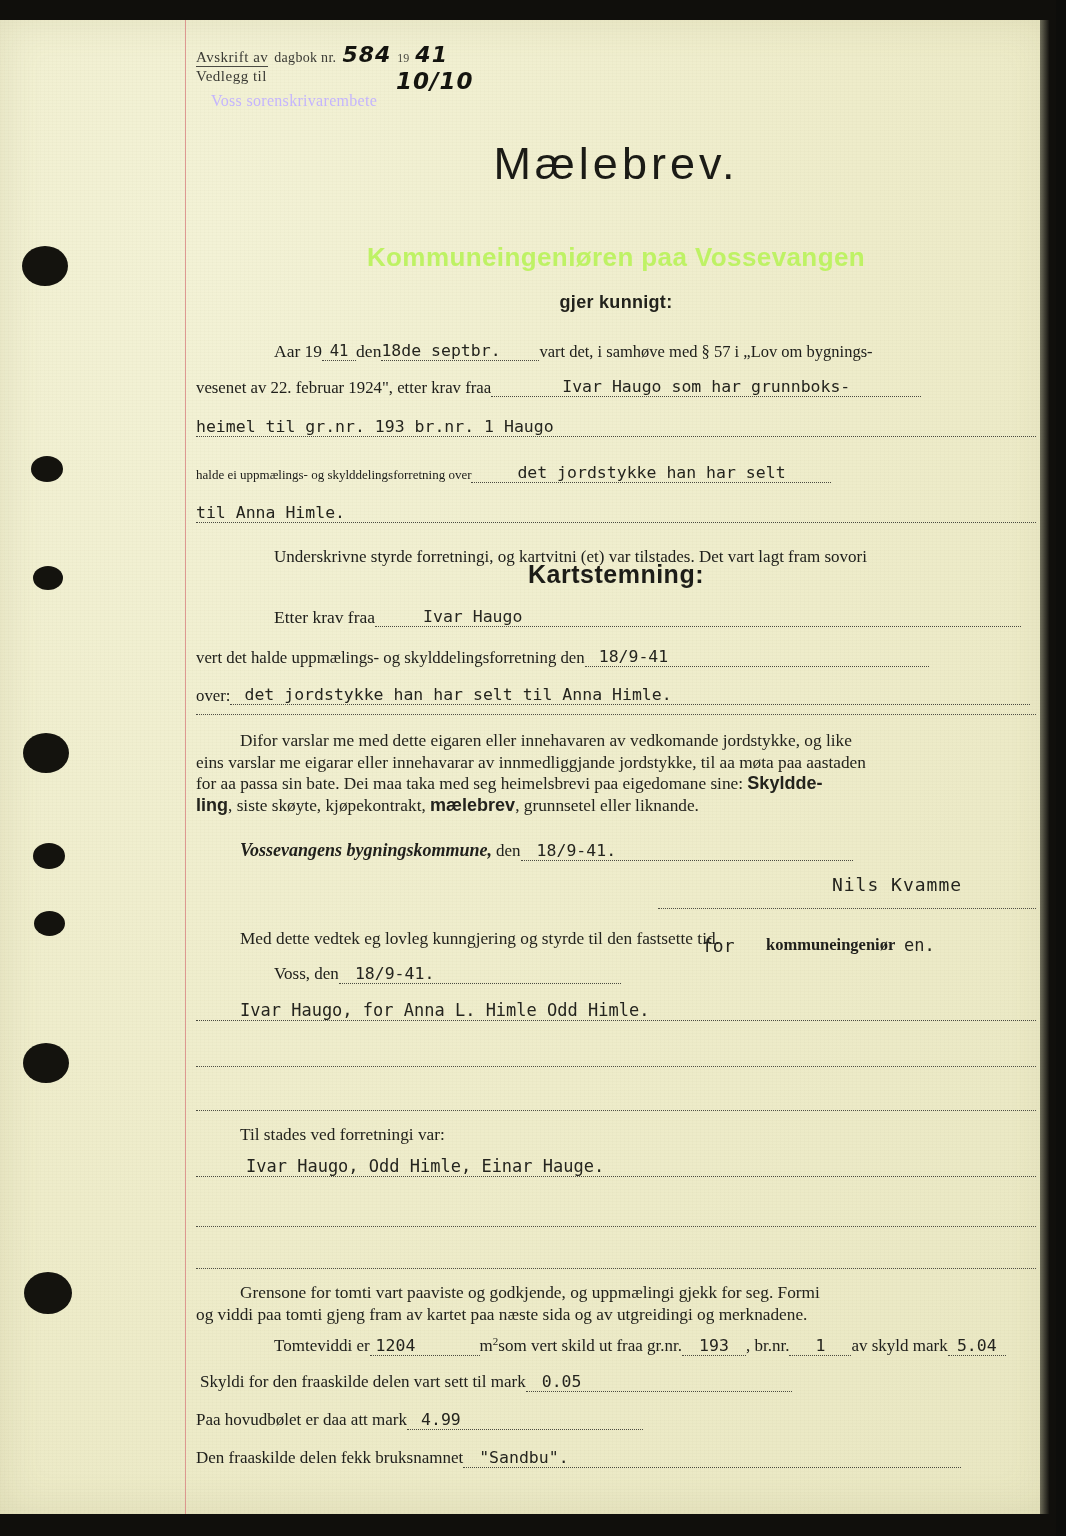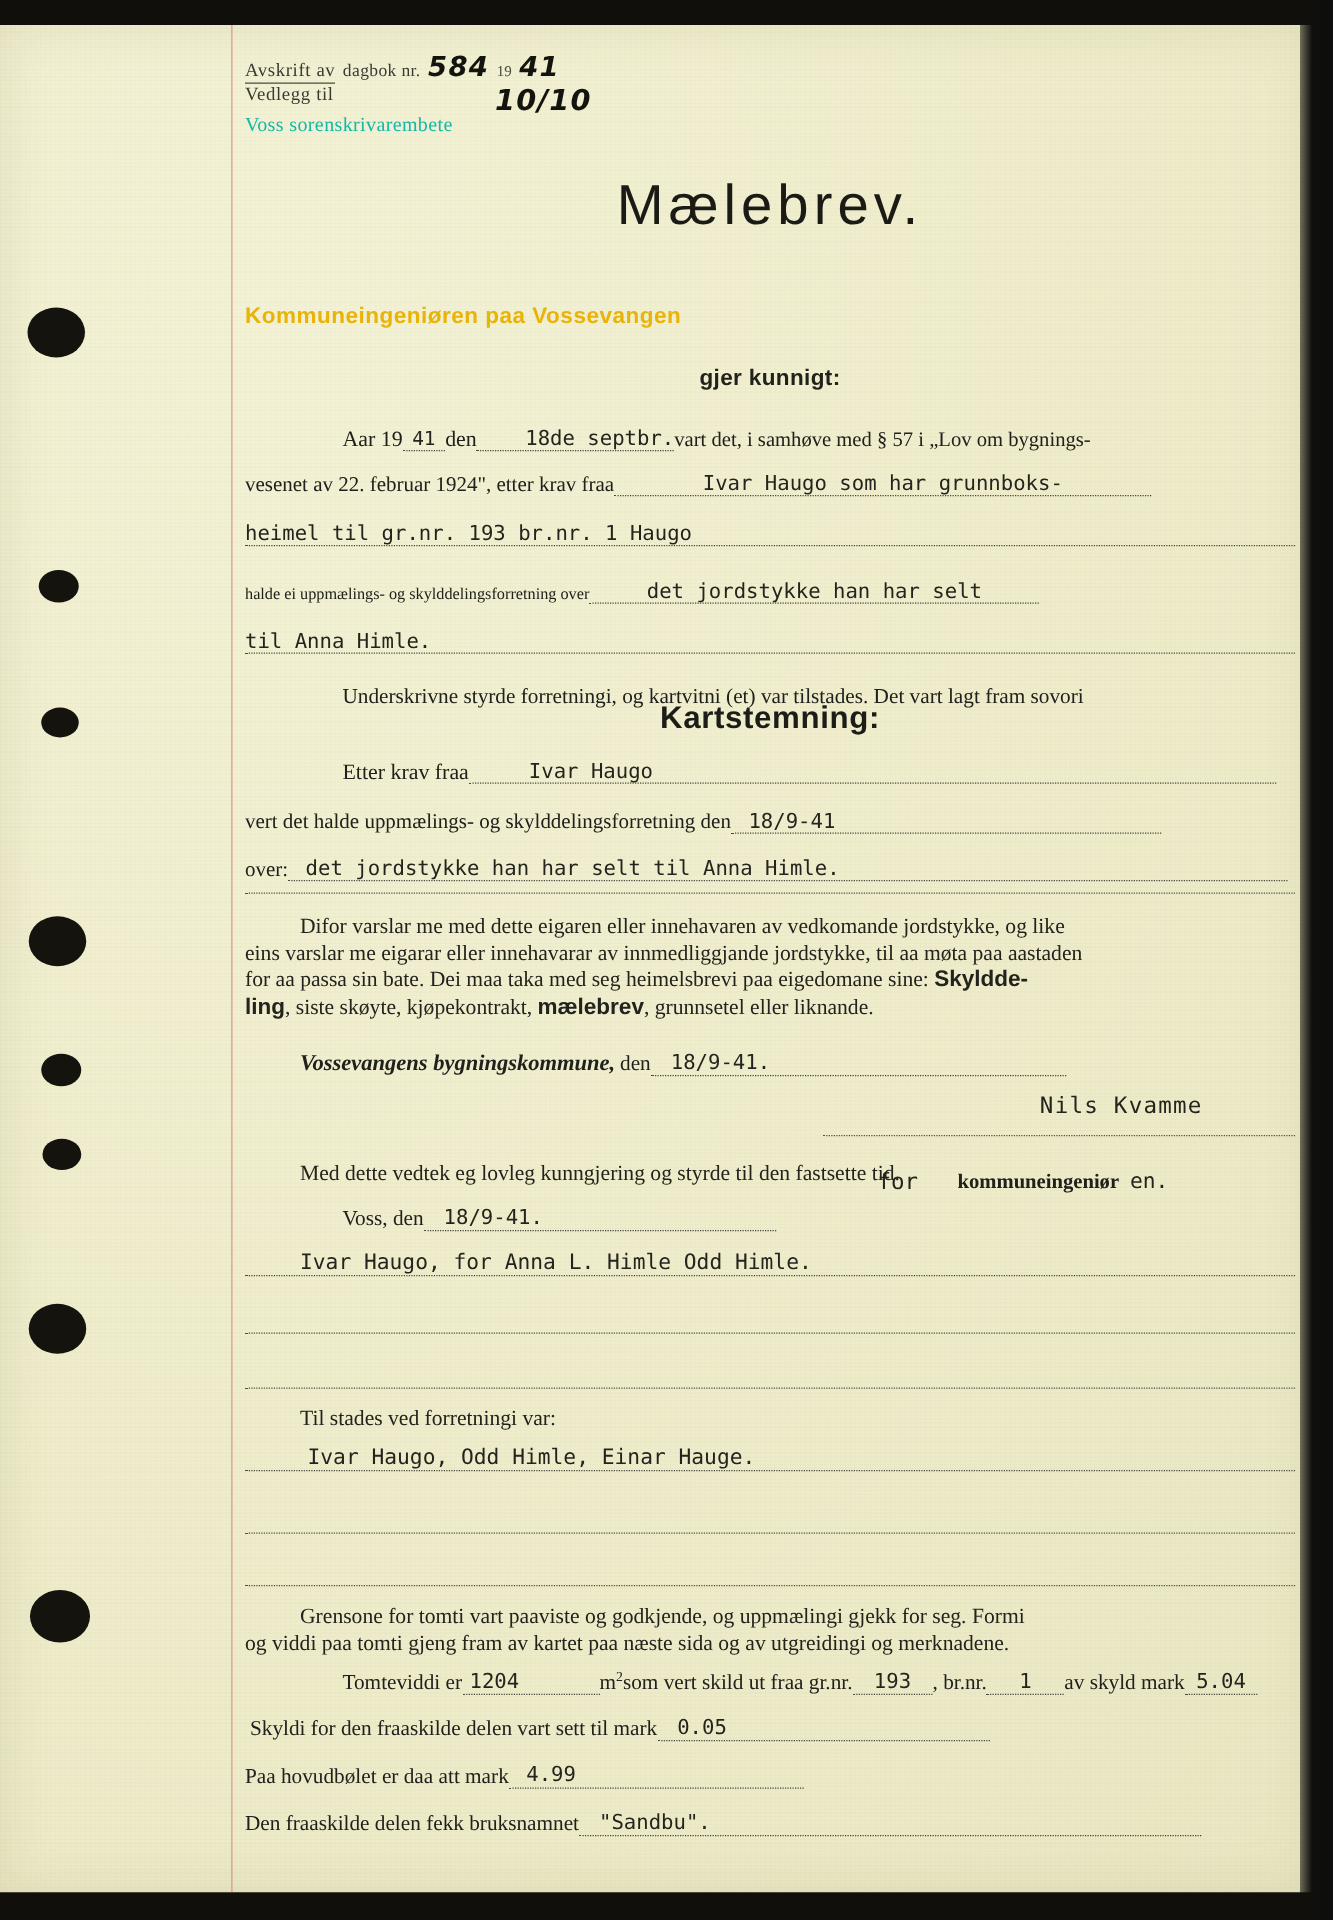--- a/index.html
+++ b/index.html
@@ -43,28 +43,28 @@
   .hdr .l1{display:flex;align-items:baseline;gap:6px;}
   .hdr .avskrift{display:inline-block;border-bottom:1.2px solid #4a4a42;padding-bottom:0px;letter-spacing:.5px;}
   .hdr .dagbok{font-size:14px;letter-spacing:.3px;}
   .hand{font-family:"DejaVu Sans",sans-serif;font-weight:bold;font-style:italic;
     color:#14140f;letter-spacing:1px;}
   .num584{font-size:22px;}
   .yr{font-size:12px;color:#4b4b42;}
   .y41{font-size:22px;}
   .date1010{position:absolute;left:200px;top:26px;font-size:23px;}
   .hdr .l2{margin-top:1px;letter-spacing:.5px;}
-  .hdr .l3{margin-top:7px;font-size:16px;letter-spacing:.3px;color:#14b8a6;}
+  .hdr .l3{margin-top:7px;font-size:16px;letter-spacing:.3px;color:#c4b5fd;margin-left:15px;}
 
   h1.title{position:absolute;left:0;top:118px;width:840px;text-align:center;
     margin:0;font-family:"Liberation Sans",sans-serif;font-weight:normal;
     font-size:45px;letter-spacing:4px;color:#1b1b16;}
-  .sub1{position:absolute;left:0;top:222px;width:840px;text-align:left;
-    font-family:"Liberation Sans",sans-serif;font-weight:bold;font-size:18px;
-    letter-spacing:.4px;color:#eab308;}
+  .sub1{position:absolute;left:0;top:222px;width:840px;text-align:center;
+    font-family:"Liberation Sans",sans-serif;font-weight:bold;font-size:26px;
+    letter-spacing:.4px;color:#bef264;}
   .sub2{position:absolute;left:0;top:272px;width:840px;text-align:center;
     font-family:"Liberation Sans",sans-serif;font-weight:bold;font-size:18px;
     letter-spacing:.3px;color:#22221c;}
 
   .body{position:absolute;left:0;top:322px;width:840px;font-size:17.5px;line-height:1.0;}
   .pline{position:relative;height:36px;white-space:nowrap;}
   .jt{font-family:"DejaVu Sans Mono",monospace;font-size:16.5px;color:#24241e;letter-spacing:0px;}
   .jt.sm{font-size:15.5px;}
   .fill{display:inline-block;border-bottom:1.3px dotted #4a4a40;vertical-align:bottom;}
   .rule{position:absolute;left:0;height:0;border-bottom:1.3px dotted #505045;}
@@ -118,21 +118,21 @@
       <div class="hand date1010">10/10</div>
     </div>
 
     <h1 class="title">Mælebrev.</h1>
     <div class="sub1">Kommuneingeniøren paa Vossevangen</div>
     <div class="sub2">gjer kunnigt:</div>
 
     <div class="body">
 
       <div class="pline" style="padding-left:78px;">
-        <span>Aar 19</span><span class="fill" style="width:34px;text-align:center;"><span class="jt sm">41</span></span><span>den</span><span class="fill" style="width:158px;text-align:right;"><span class="jt">18de septbr.</span></span><span style="font-size:16.5px;">vart det, i samhøve med § 57 i „Lov om bygnings-</span>
+        <span>Aar 19</span><span class="fill" style="width:34px;text-align:center;"><span class="jt sm">41</span></span><span>den</span><span class="fill" style="width:158px;text-align:left;"><span class="jt">18de septbr.</span></span><span style="font-size:16.5px;">vart det, i samhøve med § 57 i „Lov om bygnings-</span>
       </div>
 
       <div class="pline" style="height:40px;">
         <span style="font-size:16.8px;">vesenet av 22. februar 1924", etter krav fraa</span><span class="fill" style="width:430px;text-align:center;"><span class="jt">Ivar Haugo som har grunnboks-</span></span>
       </div>
 
       <div class="pline" style="height:46px;">
         <span class="fill" style="width:840px;"><span class="jt">heimel til gr.nr. 193 br.nr. 1 Haugo</span></span>
       </div>
 

